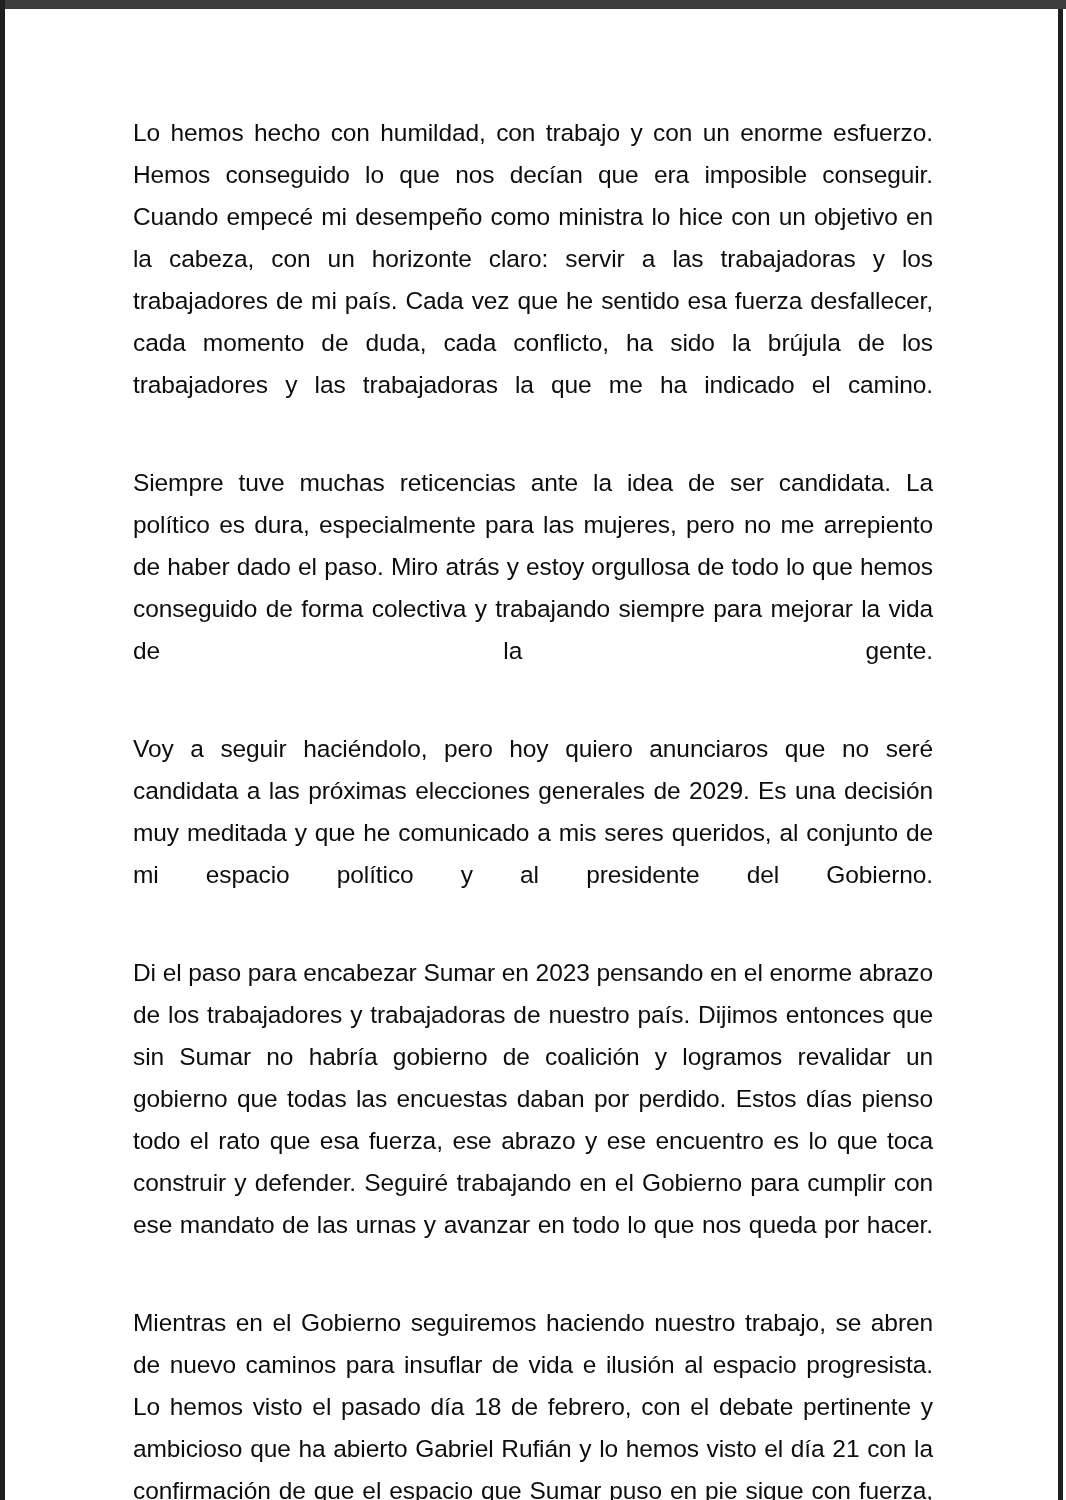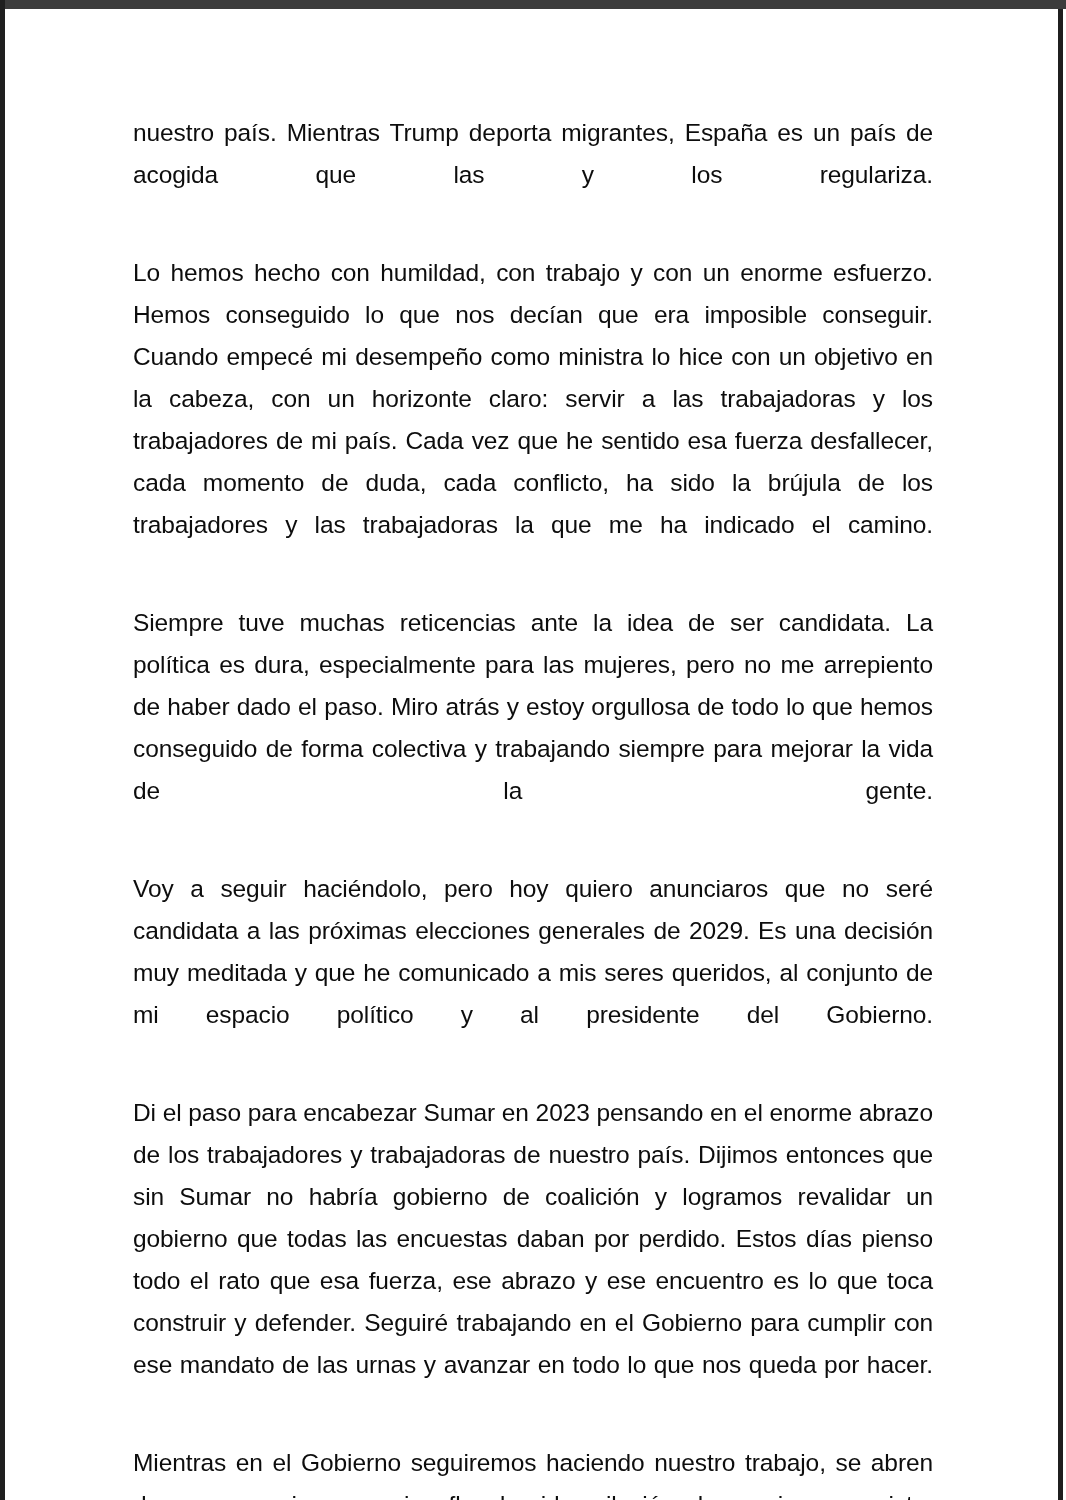--- a/index.html
+++ b/index.html
@@ -86,19 +86,18 @@
 </head>
 <body>
 
 <div class="page-sheet"></div>
 
 <div class="edge-top"></div>
 <div class="edge-left"></div>
 <div class="edge-right"></div>
 
 <div class="doc-body">
-  <p class="doc-paragraph">nuestro país. Mientras Trump deporta migrantes, España es un país de acogida que las y los regulariza.</p>
   <p class="doc-paragraph">Lo hemos hecho con humildad, con trabajo y con un enorme esfuerzo. Hemos conseguido lo que nos decían que era imposible conseguir. Cuando empecé mi desempeño como ministra lo hice con un objetivo en la cabeza, con un horizonte claro: servir a las trabajadoras y los trabajadores de mi país. Cada vez que he sentido esa fuerza desfallecer, cada momento de duda, cada conflicto, ha sido la brújula de los trabajadores y las trabajadoras la que me ha indicado el camino.</p>
-  <p class="doc-paragraph">Siempre tuve muchas reticencias ante la idea de ser candidata. La política es dura, especialmente para las mujeres, pero no me arrepiento de haber dado el paso. Miro atrás y estoy orgullosa de todo lo que hemos conseguido de forma colectiva y trabajando siempre para mejorar la vida de la gente.</p>
+  <p class="doc-paragraph">Siempre tuve muchas reticencias ante la idea de ser candidata. La político es dura, especialmente para las mujeres, pero no me arrepiento de haber dado el paso. Miro atrás y estoy orgullosa de todo lo que hemos conseguido de forma colectiva y trabajando siempre para mejorar la vida de la gente.</p>
   <p class="doc-paragraph">Voy a seguir haciéndolo, pero hoy quiero anunciaros que no seré candidata a las próximas elecciones generales de 2029. Es una decisión muy meditada y que he comunicado a mis seres queridos, al conjunto de mi espacio político y al presidente del Gobierno.</p>
   <p class="doc-paragraph">Di el paso para encabezar Sumar en 2023 pensando en el enorme abrazo de los trabajadores y trabajadoras de nuestro país. Dijimos entonces que sin Sumar no habría gobierno de coalición y logramos revalidar un gobierno que todas las encuestas daban por perdido. Estos días pienso todo el rato que esa fuerza, ese abrazo y ese encuentro es lo que toca construir y defender. Seguiré trabajando en el Gobierno para cumplir con ese mandato de las urnas y avanzar en todo lo que nos queda por hacer.</p>
   <p class="doc-paragraph">Mientras en el Gobierno seguiremos haciendo nuestro trabajo, se abren de nuevo caminos para insuflar de vida e ilusión al espacio progresista. Lo hemos visto el pasado día 18 de febrero, con el debate pertinente y ambicioso que ha abierto Gabriel Rufián y lo hemos visto el día 21 con la confirmación de que el espacio que Sumar puso en pie sigue con fuerza, vocación de mayorías y voluntad de acuerdo y avance social. Es el momento de ampliar la democracia y de llenarla de sentido y esperanza. Eso es lo que</p>
 </div>
 
 </body></html>

